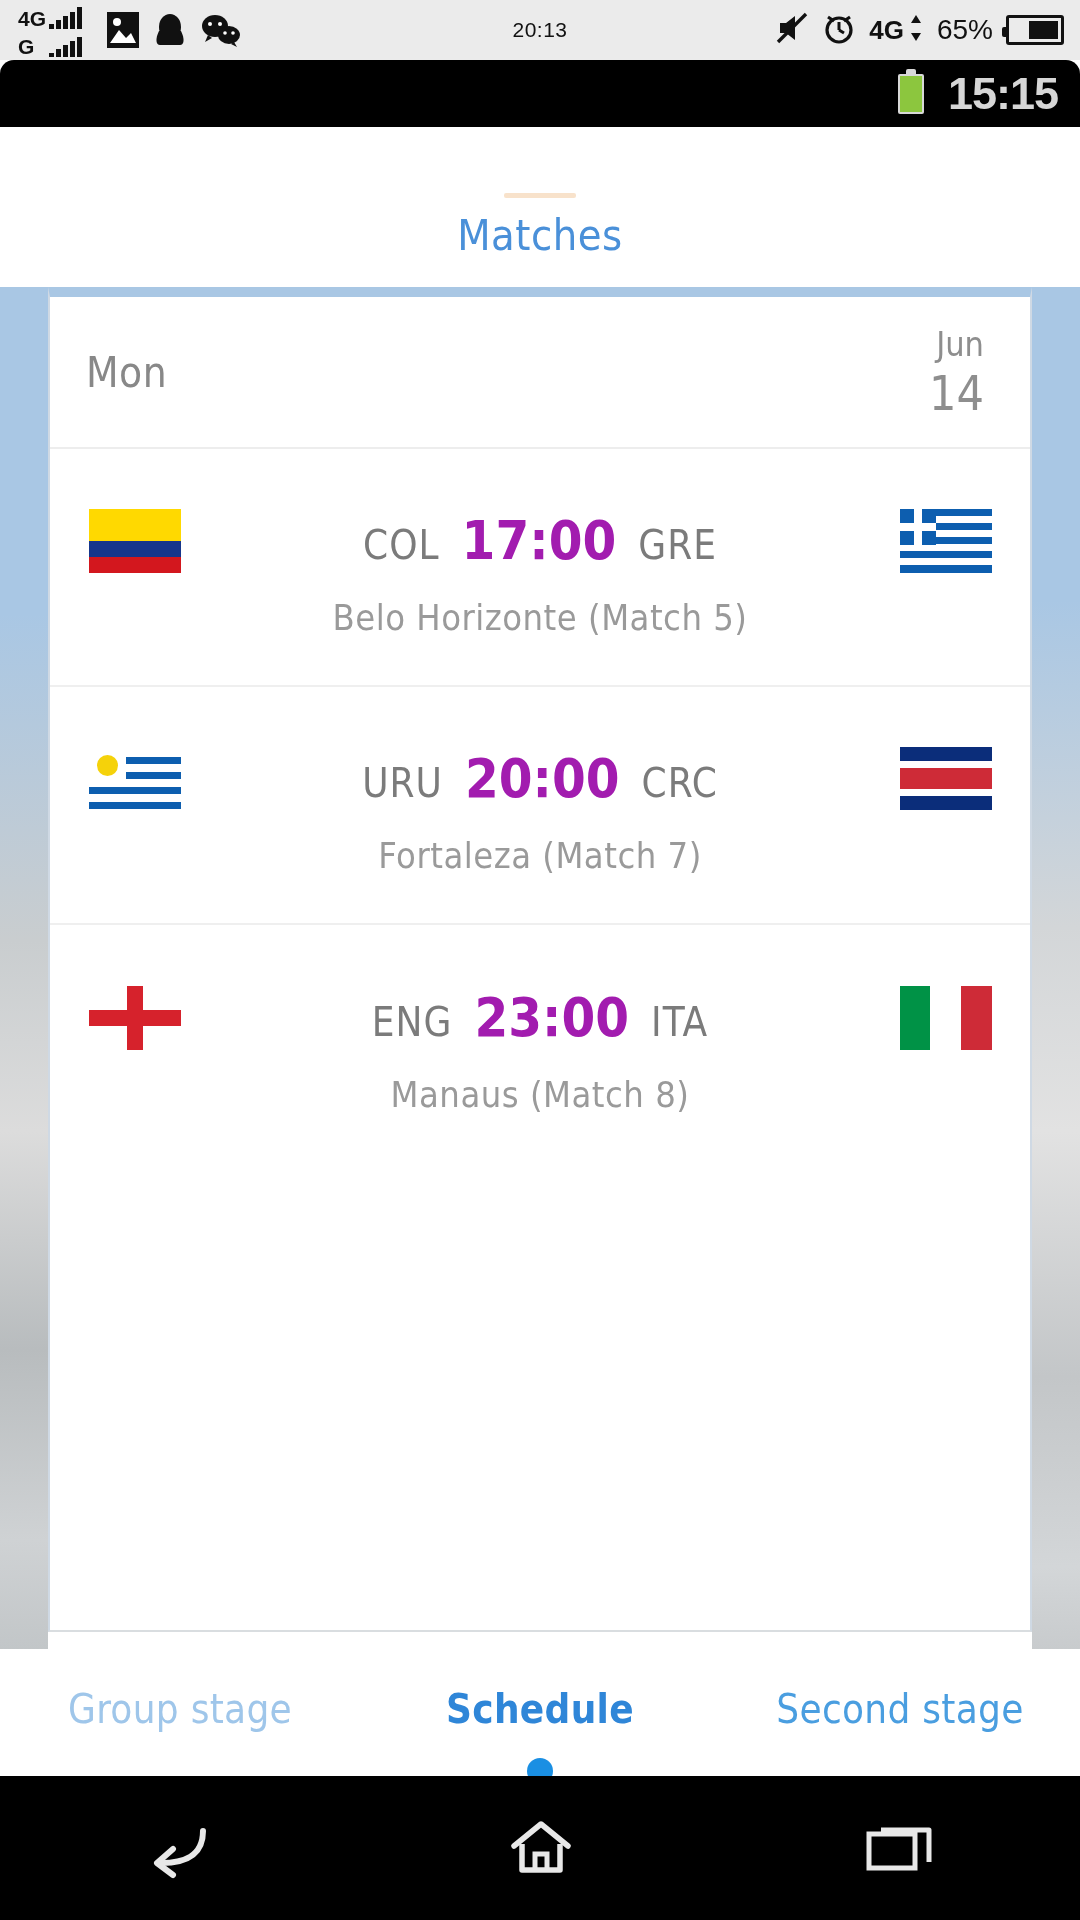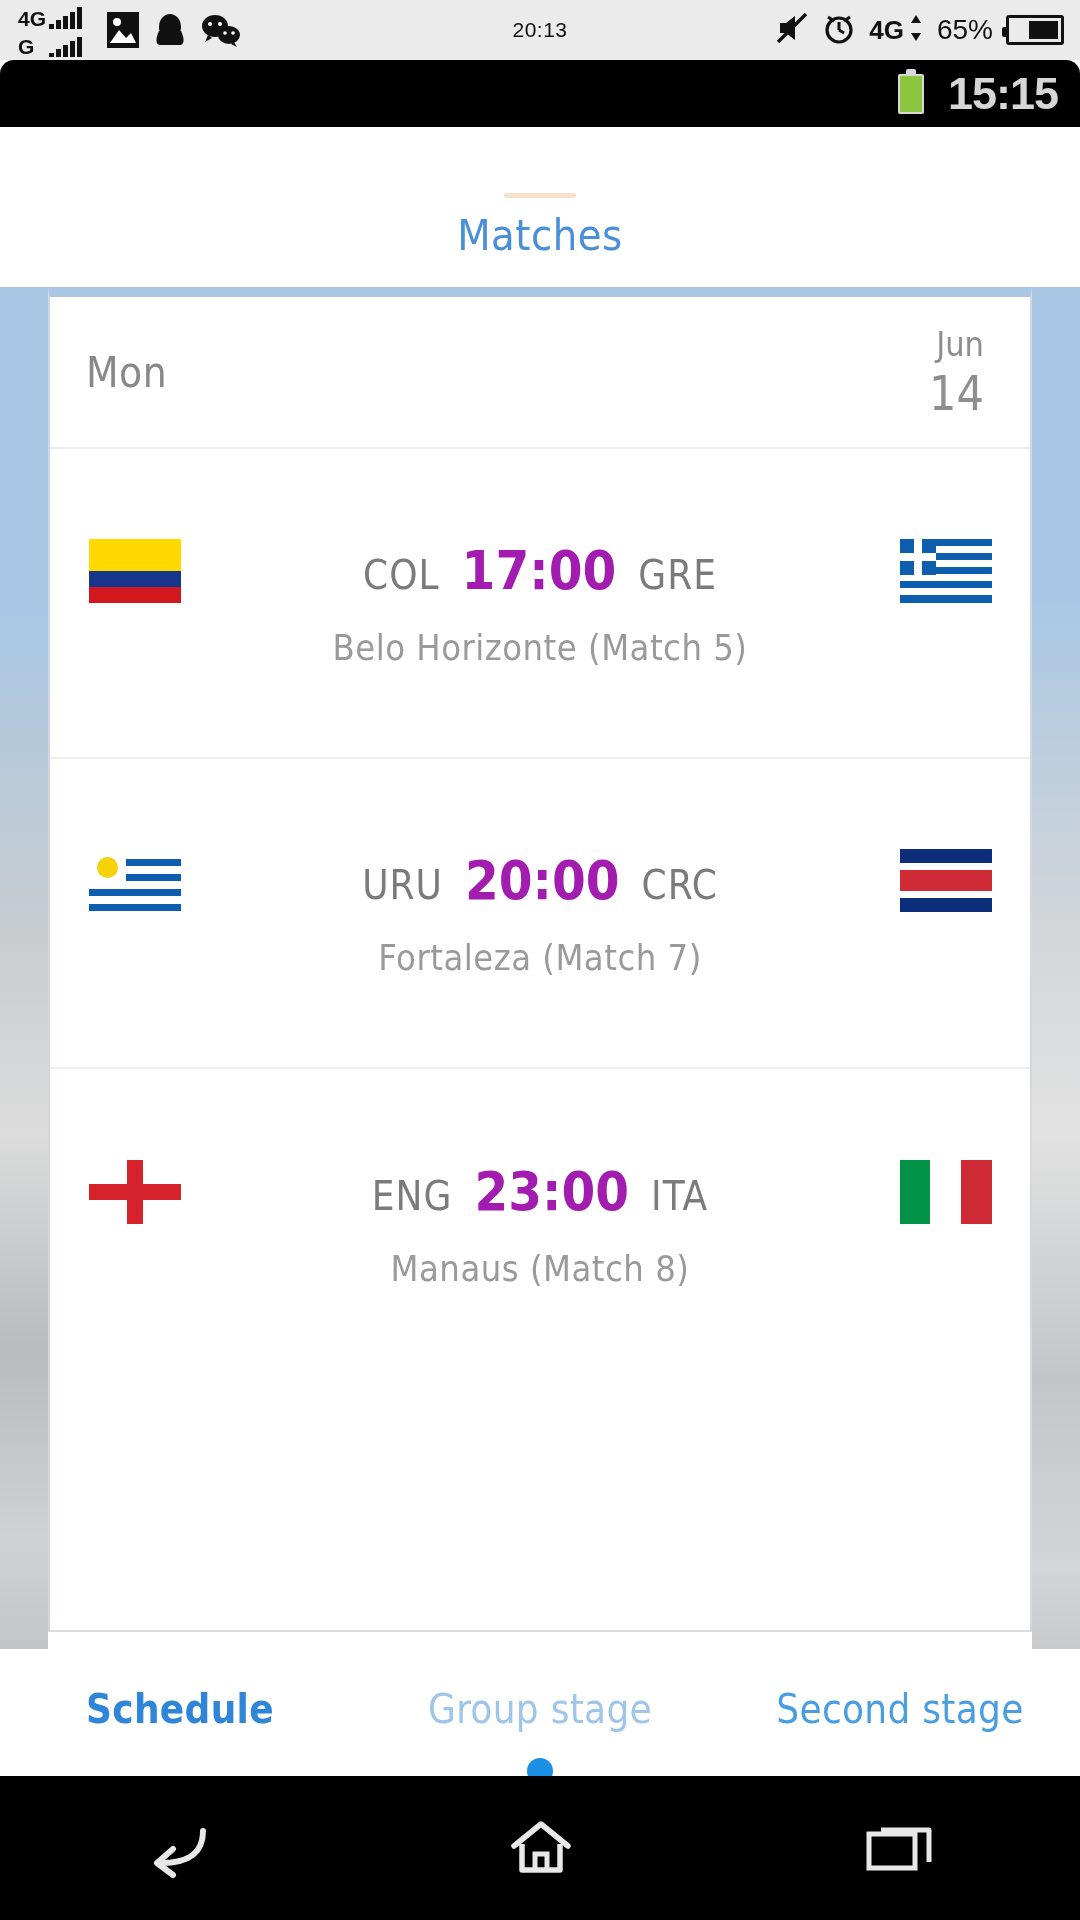--- a/index.html
+++ b/index.html
@@ -132,24 +132,24 @@
     font-family:"DejaVu Sans Condensed","DejaVu Sans", sans-serif;
     margin-bottom:8px;
   }
   .date-num {
     font-size:48px; color:#8e8e8e;
     font-family:"DejaVu Sans Condensed","DejaVu Sans", sans-serif;
   }
 
   
   .match-row {
-    height:310px; width:100%;
+    height:226px; width:100%;
     position:relative;
     border-bottom:2px solid #efefef;
-    display:flex; flex-direction:column; align-items:center; justify-content:center;
+    display:flex; flex-direction:column; align-items:center; justify-content:center;margin-top:12px;
   }
   .match-row:last-child { border-bottom:none; }
   .match-main {
     width:100%; display:flex; align-items:center; justify-content:space-between;
     padding:0 32px;
   }
   .flag-box { width:105px; display:flex; justify-content:center; }
   .center-line {
     flex:1; display:flex; align-items:baseline; justify-content:center; gap:22px;
   }
@@ -423,22 +423,22 @@
             </span>
           </span>
         </div>
         <div class="venue">Manaus (Match  8)</div>
       </div>
 
     </div>
   </div>
 
   <div class="tabbar">
+    <div class="tab dim">Group stage</div>
     <div class="tab active">Schedule</div>
-    <div class="tab dim">Group stage</div>
     <div class="tab side">Second stage</div>
   </div>
   <div class="tab-dot"></div>
 
   <div class="navbar">
     <span>
       <svg width="76" height="62" viewBox="0 0 76 62">
         <path d="M60 14 C60 40 40 46 18 46" fill="none" stroke="#e8e8e8" stroke-width="6" stroke-linecap="round"></path>
         <path d="M30 32 L14 46 L30 58" fill="none" stroke="#e8e8e8" stroke-width="6" stroke-linecap="round" stroke-linejoin="round"></path>
       </svg>

